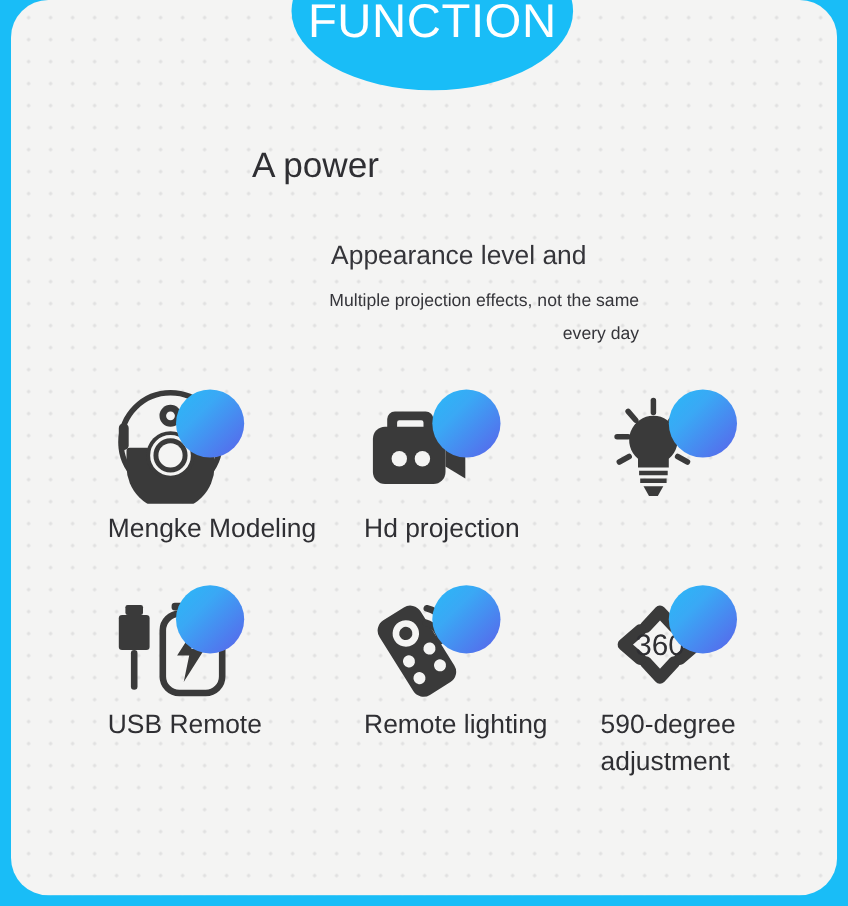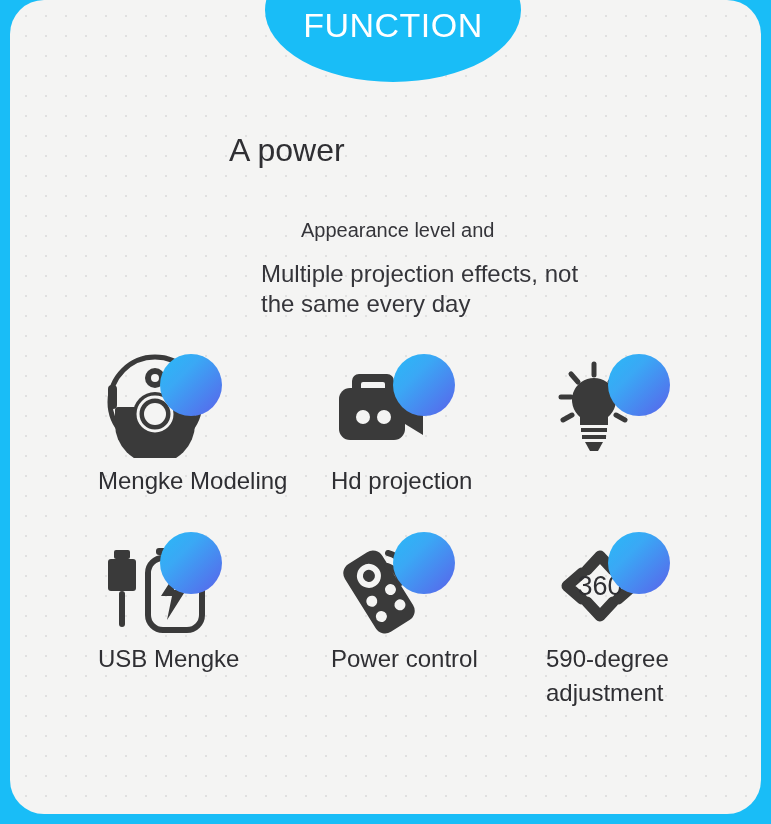--- a/index.html
+++ b/index.html
@@ -34,52 +34,53 @@
     height: 144px;
     background: #19bdf7;
     border-radius: 50%;
     display: flex;
     align-items: flex-end;
     justify-content: center;
     z-index: 5;
   }
   .badge-label {
     color: #ffffff;
-    font-size: 34px;
+    font-size: 43px;
     letter-spacing: 0.5px;
     line-height: 1;
     padding-bottom: 40px;
     white-space: nowrap;
   }
   .heading {
     position: absolute;
     left: 219px;
     top: 132px;
     font-size: 32px;
     color: #2f2f33;
     font-weight: 400;
     letter-spacing: 0px;
     white-space: nowrap;
   }
   .sub1 {
     position: absolute;
     left: 291px;
     top: 219px;
-    font-size: 20px;
+    font-size: 24px;
     color: #35353a;
     white-space: nowrap;
   }
   .sub2 {
     position: absolute;
     left: 251px;
     top: 259px;
-    font-size: 24px;
+    font-size: 16px;
     color: #35353a;
     line-height: 30px;
     width: 320px;
+    text-align: right;
   }
   .grid {
     position: absolute;
     left: 0px;
     top: 352px;
     width: 655px;
   }
   .row {
     display: flex;
     width: 751px;
@@ -191,21 +192,21 @@
           <div class="blob" style="left:62px; top:2px; width:62px; height:62px;"></div>
           <svg width="120" height="106" viewBox="0 0 120 106">
             <rect class="dk" x="16" y="20" width="16" height="9" rx="2"></rect>
             <rect class="dk" x="10" y="29" width="28" height="32" rx="3"></rect>
             <rect class="dk" x="21" y="61" width="6" height="36" rx="3"></rect>
             <rect class="dk" x="58" y="18" width="38" height="7" rx="3"></rect>
             <rect x="50" y="28" width="54" height="72" rx="15" fill="none" stroke="#3a3a3a" stroke-width="6"></rect>
             <path class="dk" d="M81 38 l-18 28 h11 l-5 24 l19 -30 h-12 z"></path>
           </svg>
         </div>
-        <div class="feat-label">USB Mengke</div>
+        <div class="feat-label">USB Remote</div>
       </div>
 
       <div class="cell c2">
         <div class="iconwrap">
           <div class="blob" style="left:62px; top:2px; width:62px; height:62px;"></div>
           <svg width="120" height="106" viewBox="0 0 120 106">
             <g transform="rotate(-32 48 62)">
               <rect class="dk" x="26" y="22" width="44" height="80" rx="11"></rect>
               <circle cx="48" cy="43" r="12" fill="#f4f4f3"></circle>
               <circle class="dk" cx="48" cy="43" r="6"></circle>
@@ -213,21 +214,21 @@
               <circle cx="59" cy="66" r="5.5" fill="#f4f4f3"></circle>
               <circle cx="37" cy="84" r="5.5" fill="#f4f4f3"></circle>
               <circle cx="59" cy="84" r="5.5" fill="#f4f4f3"></circle>
             </g>
             <g fill="none" stroke="#3a3a3a" stroke-width="6" stroke-linecap="round">
               <path d="M69 53 a18 18 0 0 0 -13 -17"></path>
               <path d="M78 50 a28 28 0 0 0 -21 -27"></path>
             </g>
           </svg>
         </div>
-        <div class="feat-label">Power control</div>
+        <div class="feat-label">Remote lighting</div>
       </div>
 
       <div class="cell c3">
         <div class="iconwrap">
           <div class="blob" style="left:62px; top:2px; width:62px; height:62px;"></div>
           <svg width="120" height="106" viewBox="0 0 120 106">
             <g fill="none" stroke="#3a3a3a" stroke-width="11" stroke-linecap="round" stroke-linejoin="round">
               <polyline points="41,40 54,26 67,40"></polyline>
               <polyline points="41,72 54,86 67,72"></polyline>
               <polyline points="36,43 21,56 36,69"></polyline>

